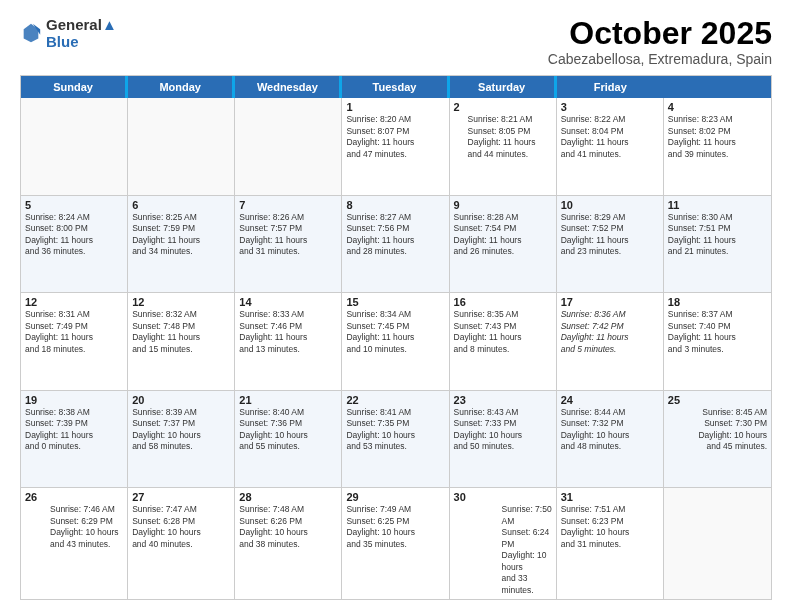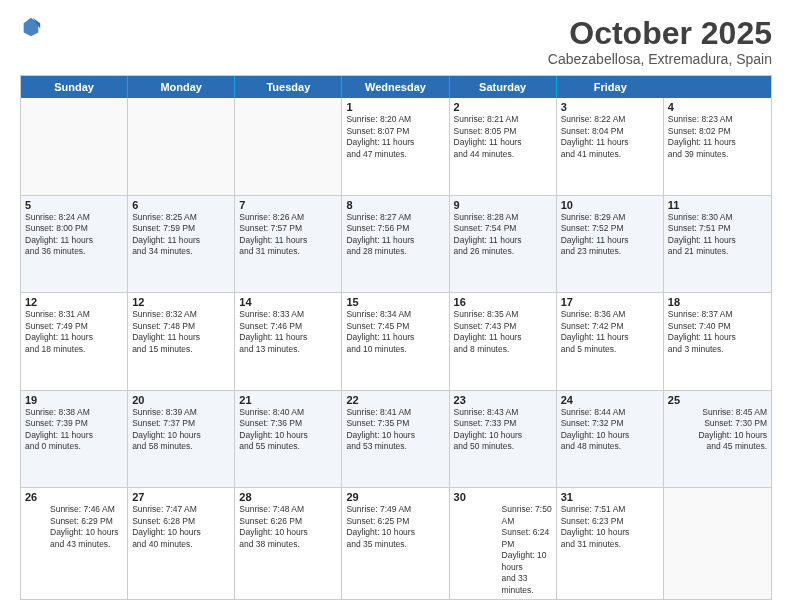--- a/index.html
+++ b/index.html
@@ -31,21 +31,21 @@
     .logo-icon {
       width: 22px;
       height: 22px;
     }
     .title-block {
       text-align: right;
     }
     .month-title {
       font-size: 32px;
       font-weight: bold;
-      color: #404040;
+      color: #000000;
       line-height: 1.1;
     }
     .subtitle {
       font-size: 14px;
       color: #555;
     }
     .calendar {
       flex: 1;
       display: flex;
       flex-direction: column;
@@ -55,21 +55,21 @@
       display: grid;
       grid-template-columns: repeat(7, 1fr);
       background: #2a6db5;
     }
     .cal-header-cell {
       color: #fff;
       font-size: 11px;
       font-weight: bold;
       text-align: center;
       padding: 5px 2px;
-      border-right: 1px solid #0ea5e9;
+      border-right: 3px solid #0ea5e9;
     }
     .cal-header-cell:last-child { border-right: none; }
     .cal-body {
       flex: 1;
       display: flex;
       flex-direction: column;
     }
     .cal-row {
       display: grid;
       grid-template-columns: repeat(7, 1fr);
@@ -107,51 +107,55 @@
 </head>
 <body>
 
 <div class="page">
   <div class="header">
     <div class="logo">
       <svg class="logo-icon" viewBox="0 0 24 24">
         <polygon points="12,2 20,8 20,18 12,22 4,18 4,8" fill="#2a6db5" opacity="0.85"></polygon>
         <polygon points="14,2 22,8 22,14" fill="#2a6db5"></polygon>
       </svg>
+      <div>
+        <div style="font-size:15px;font-weight:bold;color:#333;line-height:1.15;">General<span style="color:#2a6db5;">▲</span></div>
+        <div style="font-size:15px;font-weight:bold;color:#2a6db5;line-height:1.15;">Blue</div>
+      </div>
     </div>
     <div class="title-block">
       <div class="month-title">October 2025</div>
       <div class="subtitle">Cabezabellosa, Extremadura, Spain</div>
     </div>
   </div>
 
   <div class="calendar">
     <div class="cal-header">
     <div class="cal-header-cell">Sunday</div>
         <div class="cal-header-cell">Monday</div>
+        <div class="cal-header-cell">Wednesday</div>
         <div class="cal-header-cell">Tuesday</div>
-        <div class="cal-header-cell">Wednesday</div>
         <div class="cal-header-cell">Saturday</div>
         <div class="cal-header-cell">Friday</div>
       </div>
     <div class="cal-body">
     <div class="cal-row">
           <div class="cal-cell empty"></div>
           <div class="cal-cell empty"></div>
           <div class="cal-cell empty"></div>
           <div class="cal-cell">
             <span class="day-num">1</span>
             <div class="cell-text" style="white-space: pre-line;">Sunrise: 8:20 AM
 Sunset: 8:07 PM
 Daylight: 11 hours
 and 47 minutes.</div>
           </div>
           <div class="cal-cell">
             <span class="day-num">2</span>
-            <div class="cell-text" style="white-space: pre-line;">Sunrise: 8:21 AM
+            <div class="cell-text" style="white-space: pre-line; margin-left: 14px;">Sunrise: 8:21 AM
 Sunset: 8:05 PM
 Daylight: 11 hours
 and 44 minutes.</div>
           </div>
           <div class="cal-cell">
             <span class="day-num">3</span>
             <div class="cell-text" style="white-space: pre-line;">Sunrise: 8:22 AM
 Sunset: 8:04 PM
 Daylight: 11 hours
 and 41 minutes.</div>
@@ -246,21 +250,21 @@
           </div>
           <div class="cal-cell">
             <span class="day-num">16</span>
             <div class="cell-text" style="white-space: pre-line;">Sunrise: 8:35 AM
 Sunset: 7:43 PM
 Daylight: 11 hours
 and 8 minutes.</div>
           </div>
           <div class="cal-cell">
             <span class="day-num">17</span>
-            <div class="cell-text" style="white-space: pre-line;">Sunrise: 8:36 AM
+            <div class="cell-text" style="white-space: pre-line; font-style: italic;">Sunrise: 8:36 AM
 Sunset: 7:42 PM
 Daylight: 11 hours
 and 5 minutes.</div>
           </div>
           <div class="cal-cell">
             <span class="day-num">18</span>
             <div class="cell-text" style="white-space: pre-line;">Sunrise: 8:37 AM
 Sunset: 7:40 PM
 Daylight: 11 hours
 and 3 minutes.</div>

